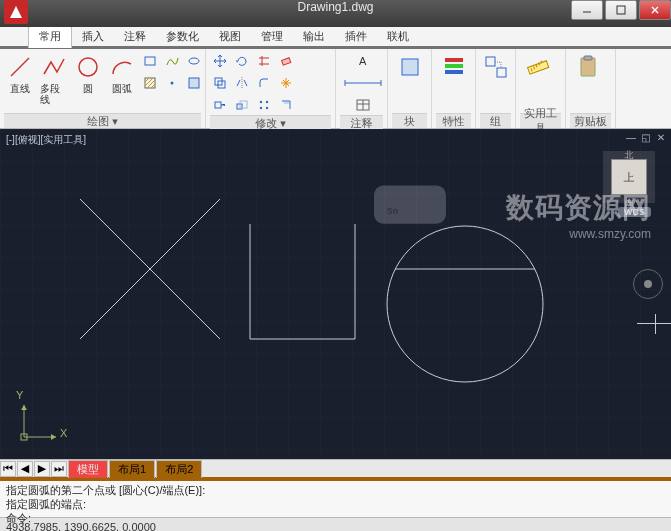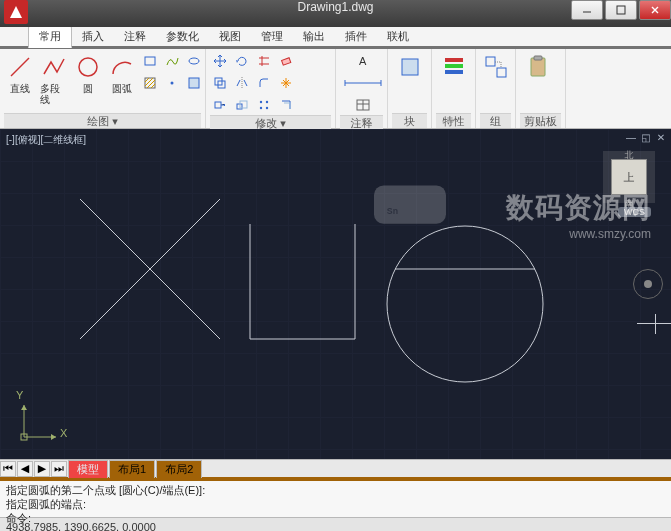--- a/index.html
+++ b/index.html
@@ -319,40 +319,55 @@
               <path d="M12 8h6v6" fill="none" stroke="#888" stroke-dasharray="1 1"></path>
             </svg>
           </span>
         </div>
       </div>
     <div class="panel-label">
         <span>组</span>
       </div>
   </div>
 
-
   <div class="panel" style="width:50px">
     <div class="panel-body">
         <div class="big-btn">
           <span class="ico">
             <svg width="26" height="26">
+              <rect x="3" y="10" width="20" height="7" fill="#fe8" stroke="#b80" transform="rotate(-20 13 13)"></rect>
+              <path d="M6 12v3M9 11v3M12 10v3M15 9v3M18 8v3" stroke="#b80" transform="rotate(-20 13 13)"></path>
+            </svg>
+          </span>
+        </div>
+      </div>
+    <div class="panel-label">
+        <span>实用工具</span>
+      </div>
+  </div>
+
+  <div class="panel" style="width:50px">
+    <div class="panel-body">
+        <div class="big-btn">
+          <span class="ico">
+            <svg width="26" height="26">
               <rect x="6" y="4" width="14" height="18" rx="1" fill="#d7b98a" stroke="#8a6"></rect>
               <rect x="9" y="2" width="8" height="4" rx="1" fill="#aaa" stroke="#777"></rect>
             </svg>
           </span>
         </div>
       </div>
     <div class="panel-label">
         <span>剪贴板</span>
       </div>
   </div>
 </div>
 
 <div class="drawing-area">
-  <span class="view-label">[-][俯视][二维线框]</span>
+  <span class="view-label">[-][俯视][实用工具]</span>
   <div class="vp-ctrl">
     <span>—</span>
     <span>◱</span>
     <span>✕</span>
   </div>
   <div class="cube-wrap">
     <span class="compass-n">北</span>
     <div class="cube">
         <span>上</span>
       </div>

